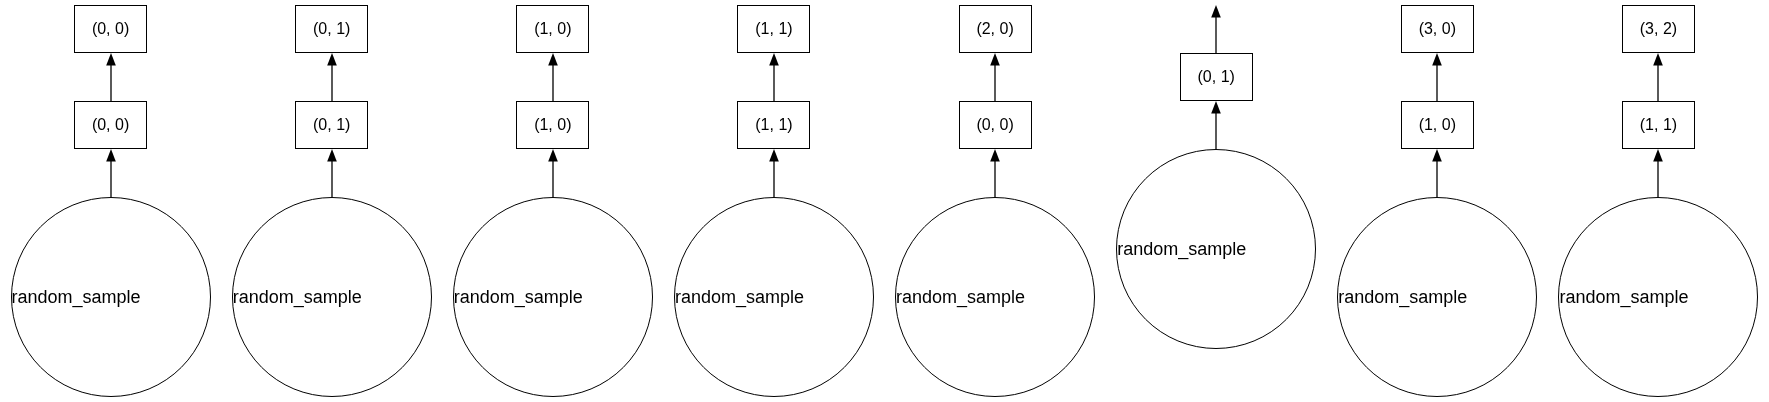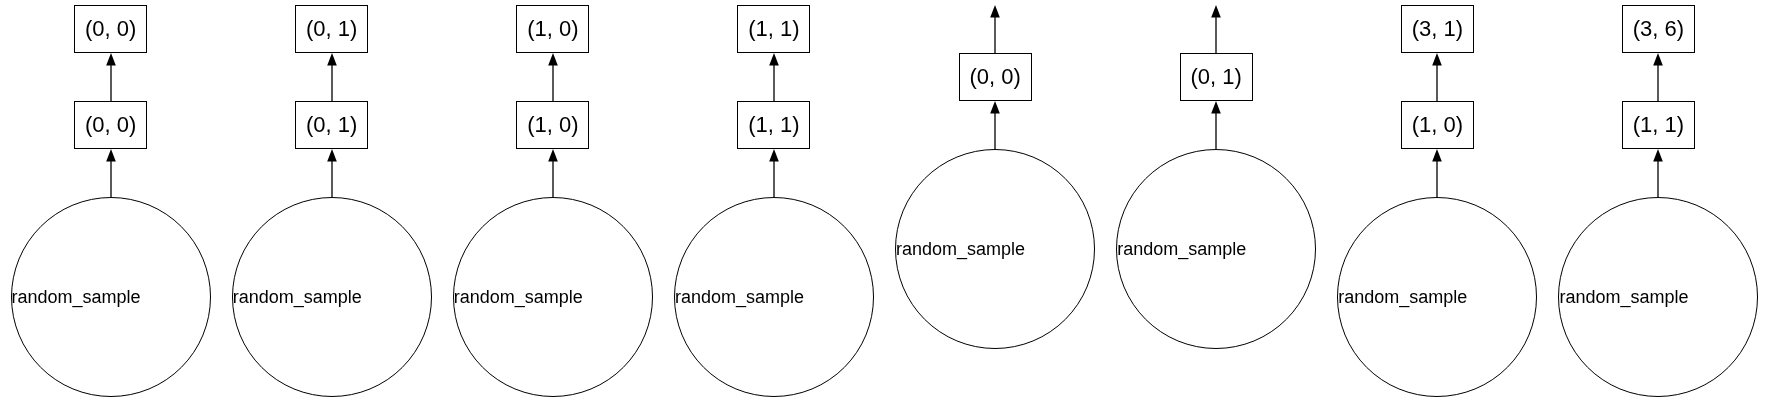--- a/index.html
+++ b/index.html
@@ -22,21 +22,21 @@
   }
   .box {
     width: 73px;
     height: 48px;
     box-sizing: border-box;
     border: 1px solid #000000;
     background: #ffffff;
     display: flex;
     align-items: center;
     justify-content: center;
-    font-size: 22px;
+    font-size: 16px;
     line-height: 1;
     white-space: nowrap;
   }
   .arrow { display: block; flex: 0 0 auto; }
   .circle {
     width: 200px;
     height: 200px;
     box-sizing: border-box;
     border: 1px solid #000000;
     border-radius: 50%;
@@ -128,20 +128,23 @@
     <svg class="arrow" width="16" height="48" viewBox="0 0 16 48">
       <line x1="8" y1="48" x2="8" y2="11" stroke="#000000" stroke-width="1.3"></line>
       <polygon points="8,0 3.2,12.5 12.8,12.5" fill="#000000"></polygon>
     </svg>
     <div class="circle">
       <span>random_sample</span>
     </div>
   </div>
 
   <div class="column">
+    <div class="box">
+      <span>(2, 0)</span>
+    </div>
     <svg class="arrow" width="16" height="48" viewBox="0 0 16 48">
       <line x1="8" y1="48" x2="8" y2="11" stroke="#000000" stroke-width="1.3"></line>
       <polygon points="8,0 3.2,12.5 12.8,12.5" fill="#000000"></polygon>
     </svg>
     <div class="box">
       <span>(0, 0)</span>
     </div>
     <svg class="arrow" width="16" height="48" viewBox="0 0 16 48">
       <line x1="8" y1="48" x2="8" y2="11" stroke="#000000" stroke-width="1.3"></line>
       <polygon points="8,0 3.2,12.5 12.8,12.5" fill="#000000"></polygon>
@@ -163,41 +166,41 @@
       <line x1="8" y1="48" x2="8" y2="11" stroke="#000000" stroke-width="1.3"></line>
       <polygon points="8,0 3.2,12.5 12.8,12.5" fill="#000000"></polygon>
     </svg>
     <div class="circle">
       <span>random_sample</span>
     </div>
   </div>
 
   <div class="column">
     <div class="box">
-      <span>(3, 1)</span>
+      <span>(3, 0)</span>
     </div>
     <svg class="arrow" width="16" height="48" viewBox="0 0 16 48">
       <line x1="8" y1="48" x2="8" y2="11" stroke="#000000" stroke-width="1.3"></line>
       <polygon points="8,0 3.2,12.5 12.8,12.5" fill="#000000"></polygon>
     </svg>
     <div class="box">
       <span>(1, 0)</span>
     </div>
     <svg class="arrow" width="16" height="48" viewBox="0 0 16 48">
       <line x1="8" y1="48" x2="8" y2="11" stroke="#000000" stroke-width="1.3"></line>
       <polygon points="8,0 3.2,12.5 12.8,12.5" fill="#000000"></polygon>
     </svg>
     <div class="circle">
       <span>random_sample</span>
     </div>
   </div>
 
   <div class="column">
     <div class="box">
-      <span>(3, 6)</span>
+      <span>(3, 2)</span>
     </div>
     <svg class="arrow" width="16" height="48" viewBox="0 0 16 48">
       <line x1="8" y1="48" x2="8" y2="11" stroke="#000000" stroke-width="1.3"></line>
       <polygon points="8,0 3.2,12.5 12.8,12.5" fill="#000000"></polygon>
     </svg>
     <div class="box">
       <span>(1, 1)</span>
     </div>
     <svg class="arrow" width="16" height="48" viewBox="0 0 16 48">
       <line x1="8" y1="48" x2="8" y2="11" stroke="#000000" stroke-width="1.3"></line>

